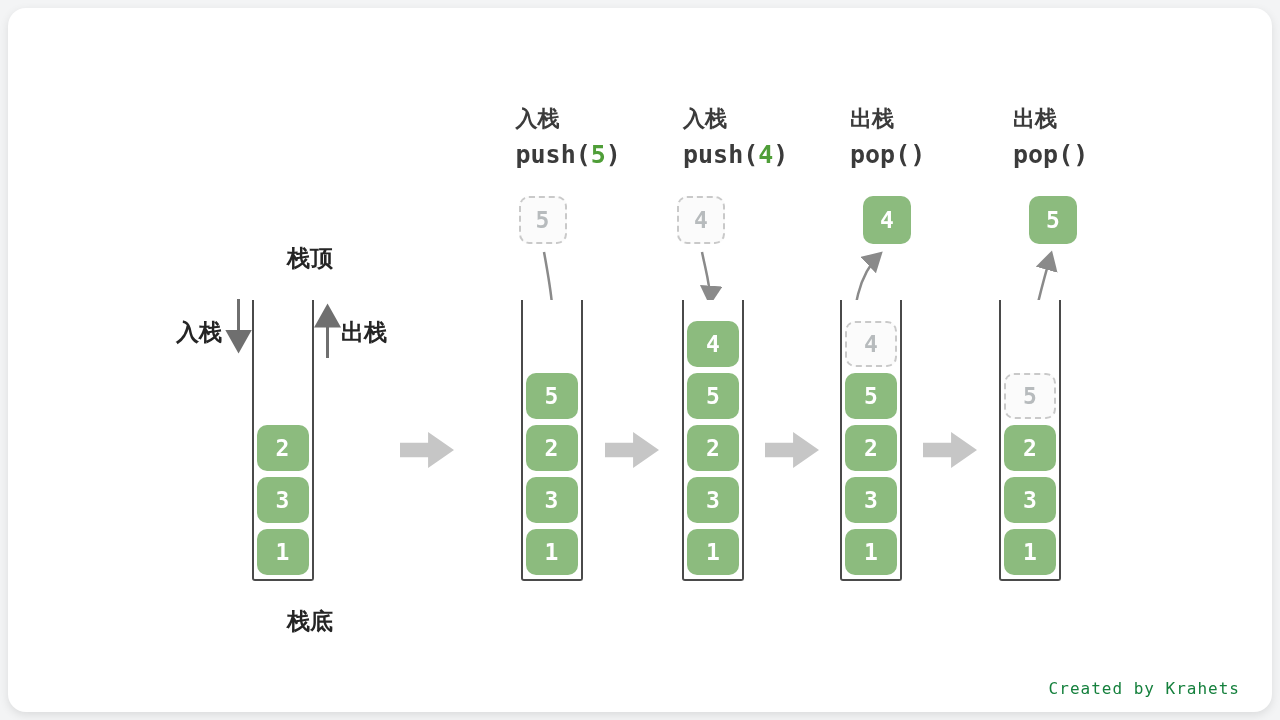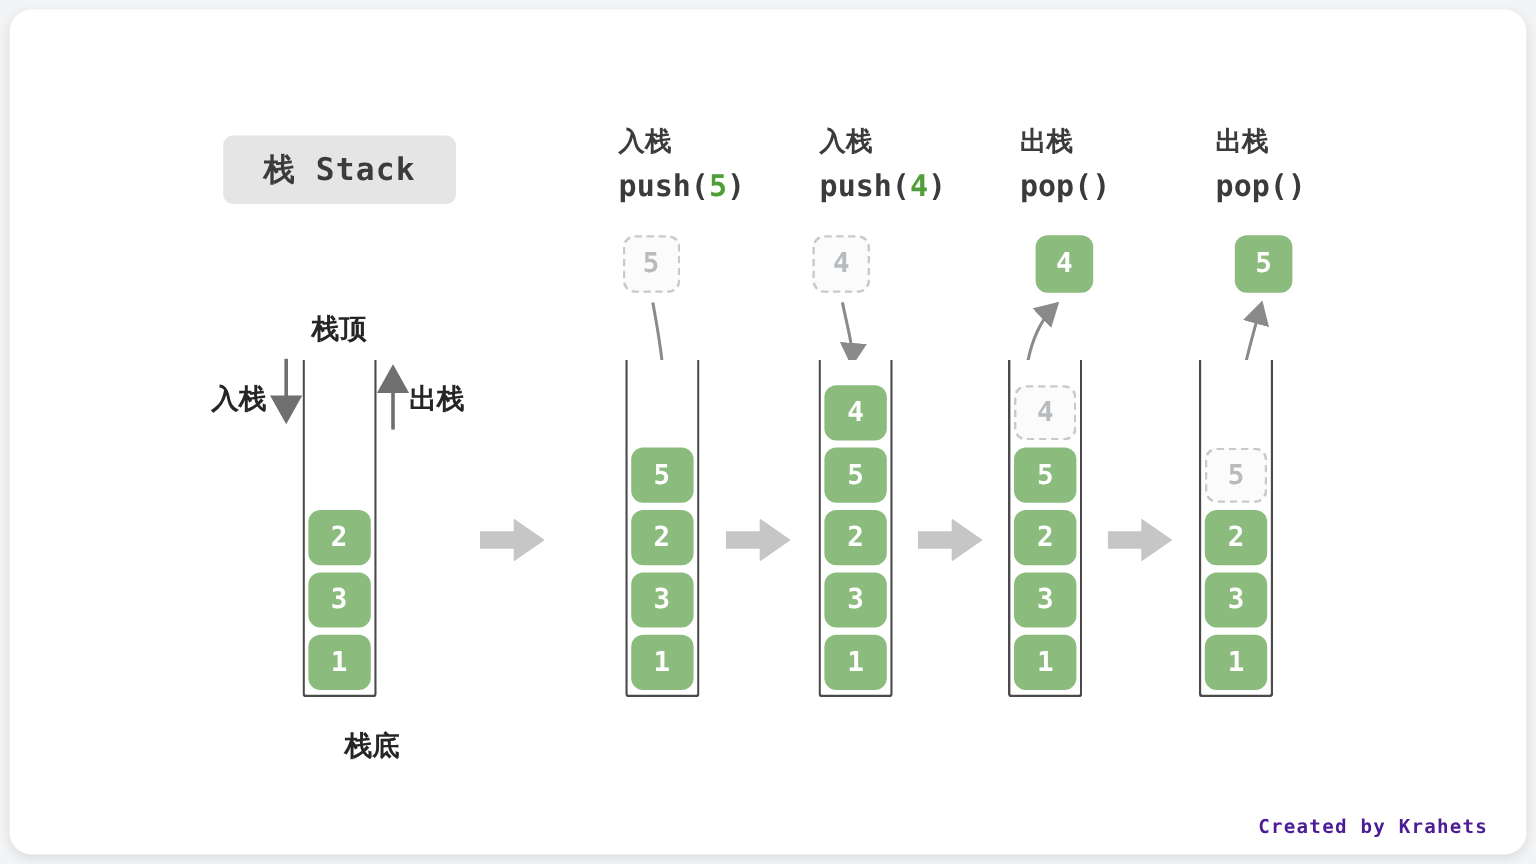--- a/index.html
+++ b/index.html
@@ -18,21 +18,21 @@
     position:absolute;left:186px;top:113px;width:194px;height:57px;
     background:#e5e5e5;border-radius:8px;
     display:flex;align-items:center;justify-content:center;
     font-family:"DejaVu Sans Mono",monospace;font-weight:700;
     font-size:26px;color:#3b3b3b;letter-spacing:1px;
   }
   .lbl{
     position:absolute;font-size:23px;font-weight:700;color:#252525;
     white-space:nowrap;
   }
-  .lbl-stack-top{left:232px;top:243px;width:101px;text-align:center;margin-top:16px;}
+  .lbl-stack-top{left:232px;top:243px;width:101px;text-align:right;}
   .lbl-stack-bottom{left:232px;top:606px;width:101px;text-align:right;}
   .lbl-side-push{left:160px;top:317px;width:62px;text-align:right;}
   .lbl-side-pop{left:341px;top:317px;width:62px;text-align:left;}
   .op{position:absolute;top:104px;color:#3b3b3b;white-space:nowrap;}
   .op .l1{font-size:22px;font-weight:700;line-height:30px;margin-bottom:7px;}
   .op .l2{font-family:"DejaVu Sans Mono",monospace;font-weight:700;font-size:25px;line-height:28px;}
   .op .arg{color:#4f9e38;}
   .stack-container{
     position:absolute;top:300px;width:62px;height:281px;
     border:2px solid #4a4a4a;border-top:none;border-radius:0 0 3px 3px;
@@ -55,36 +55,32 @@
     box-sizing:border-box;
   }
   .float-box.solid{background:#8cbb7e;color:#ffffff;}
   .float-box.ghost{background:#fbfbfb;border:2px dashed #c9c9c9;color:#b7bbbd;}
   .flow-arrow{
     position:absolute;top:432px;width:54px;height:36px;background:#c6c6c6;
     clip-path:polygon(0 30%,52% 30%,52% 0,100% 50%,52% 100%,52% 70%,0 70%);
   }
   .watermark{
     position:absolute;right:40px;bottom:22px;
-    font-family:"DejaVu Sans Mono",monospace;font-size:16px;color:#4c1d95;
+    font-family:"DejaVu Sans Mono",monospace;font-size:16px;color:#15803d;
     letter-spacing:1px;
-    font-weight:bold;
   }
   svg.arrows{position:absolute;inset:0;pointer-events:none;}
 </style>
 </head>
 <body>
 
 <div class="card"></div>
 
 <div class="layer">
 
-  <div class="title-box">
-    <span>栈 Stack</span>
-  </div>
 
   <div class="lbl lbl-stack-top">栈顶</div>
   <div class="lbl lbl-stack-bottom">栈底</div>
   <div class="lbl lbl-side-push">入栈</div>
   <div class="lbl lbl-side-pop">出栈</div>
 
   <div class="flow-arrow" style="left:400px"></div>
   <div class="flow-arrow" style="left:605px"></div>
   <div class="flow-arrow" style="left:765px"></div>
   <div class="flow-arrow" style="left:923px"></div>

